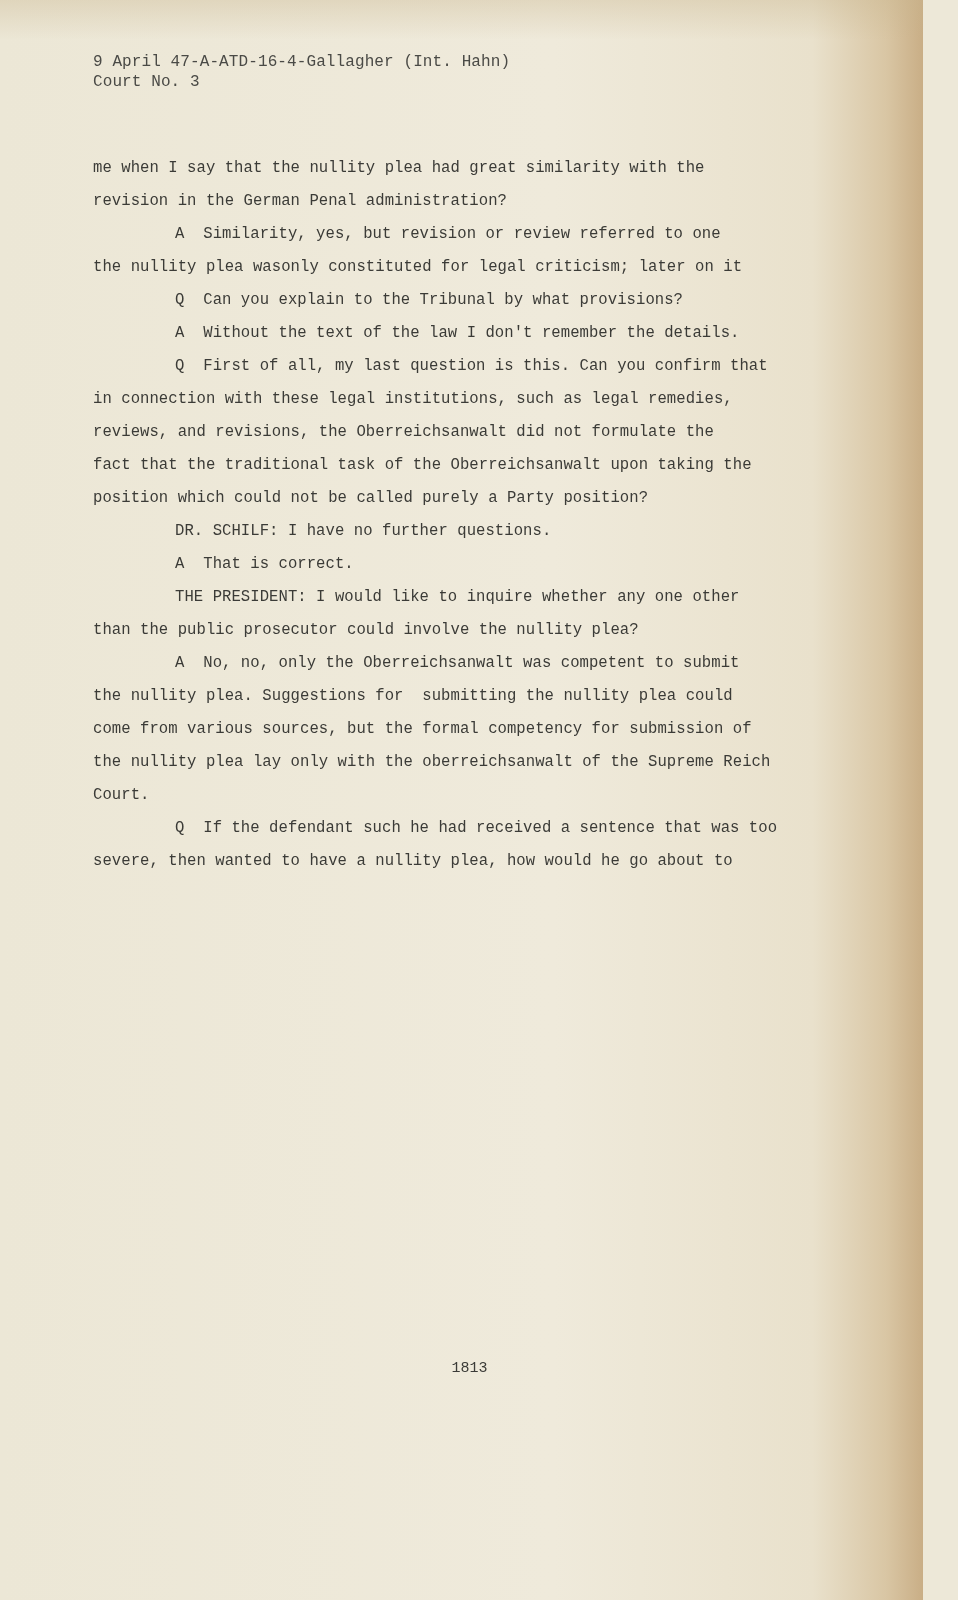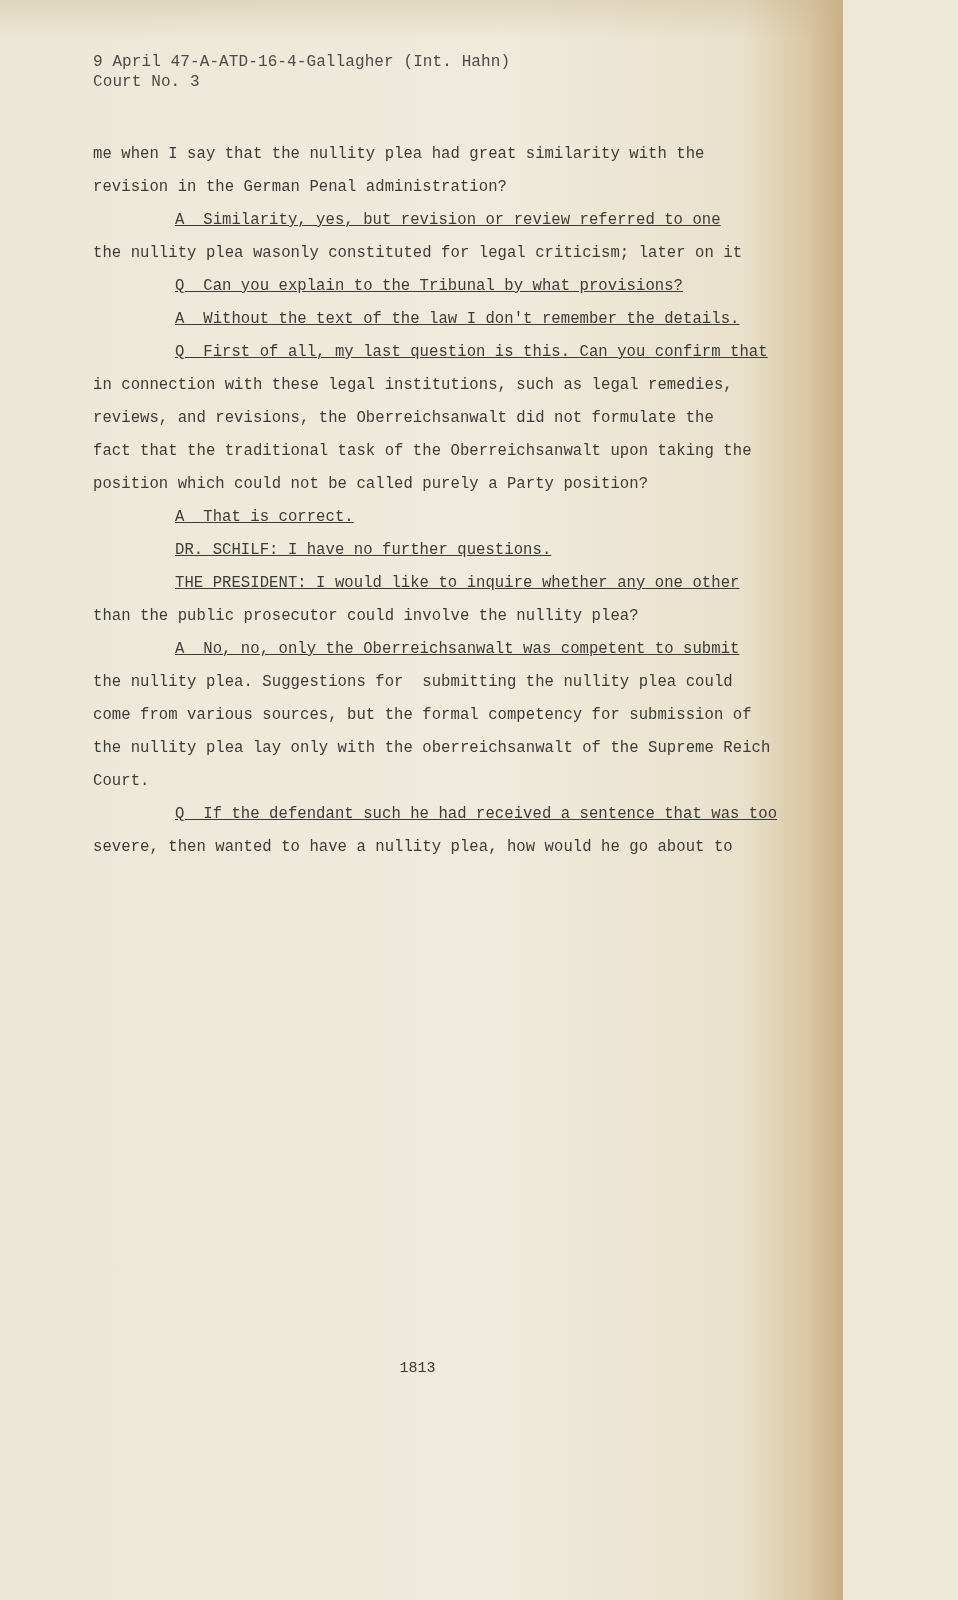--- a/index.html
+++ b/index.html
@@ -3,44 +3,44 @@
 <meta charset="utf-8">
 <style>
   html, body { margin: 0; padding: 0; }
   body {
     width: 958px; height: 1600px; overflow: hidden;
     background: #ede8d8;
     font-family: "Liberation Mono", "DejaVu Sans Mono", monospace;
     color: #3a3a36;
   }
   .page {
-    position: relative; width: 843px; height: 1600px;
+    position: relative; width: 923px; height: 1600px;
     background: linear-gradient(to right, #ece7d6 0%, #efeadb 60%, #e9e1cc 88%, #d9c6a4 96%, #c9ae86 100%);
   }
   .page::before {
     content: ""; position: absolute; left: 0; right: 0; top: 0; height: 40px;
     background: linear-gradient(to bottom, rgba(200,180,140,0.35), rgba(0,0,0,0));
   }
   .header {
     position: absolute; left: 93px; top: 52px;
     font-size: 16px; line-height: 20px; letter-spacing: 0.1px;
     color: #4a4a46;
   }
   .header div { white-space: pre; }
   .body {
-    position: absolute; left: 93px; top: 138px; width: 760px;
+    position: absolute; left: 93px; top: 152px; width: 760px;
     font-size: 15.6px; line-height: 33px; letter-spacing: 0.05px;
     color: #3b3b37;
   }
   .line { display: block; white-space: pre; }
-  .indent { padding-left: 82px; text-decoration: underline; }
+  .indent { padding-left: 82px; }
   .page-number {
     position: absolute; left: 0; width: 100%; top: 1360px;
     text-align: center; font-size: 15px; color: #3b3b37;
-    padding-left: 0;
+    padding-left: 12px;
   }
   .page-number span { margin-left: -8px; }
 </style>
 </head>
 <body>
 
 <div class="page">
   <div class="header">
     <div>9 April 47-A-ATD-16-4-Gallagher (Int. Hahn)</div>
     <div>Court No. 3</div>
@@ -51,22 +51,22 @@
       <span class="line">revision in the German Penal administration?</span>
       <span class="line indent">A  Similarity, yes, but revision or review referred to one</span>
       <span class="line">the nullity plea wasonly constituted for legal criticism; later on it</span>
       <span class="line indent">Q  Can you explain to the Tribunal by what provisions?</span>
       <span class="line indent">A  Without the text of the law I don't remember the details.</span>
       <span class="line indent">Q  First of all, my last question is this. Can you confirm that</span>
       <span class="line">in connection with these legal institutions, such as legal remedies,</span>
       <span class="line">reviews, and revisions, the Oberreichsanwalt did not formulate the</span>
       <span class="line">fact that the traditional task of the Oberreichsanwalt upon taking the</span>
       <span class="line">position which could not be called purely a Party position?</span>
+      <span class="line indent">DR. SCHILF: I have no further questions.</span>
       <span class="line indent">A  That is correct.</span>
-      <span class="line indent">DR. SCHILF: I have no further questions.</span>
       <span class="line indent">THE PRESIDENT: I would like to inquire whether any one other</span>
       <span class="line">than the public prosecutor could involve the nullity plea?</span>
       <span class="line indent">A  No, no, only the Oberreichsanwalt was competent to submit</span>
       <span class="line">the nullity plea. Suggestions for  submitting the nullity plea could</span>
       <span class="line">come from various sources, but the formal competency for submission of</span>
       <span class="line">the nullity plea lay only with the oberreichsanwalt of the Supreme Reich</span>
       <span class="line">Court.</span>
       <span class="line indent">Q  If the defendant such he had received a sentence that was too</span>
       <span class="line">severe, then wanted to have a nullity plea, how would he go about to</span>
     </div>

